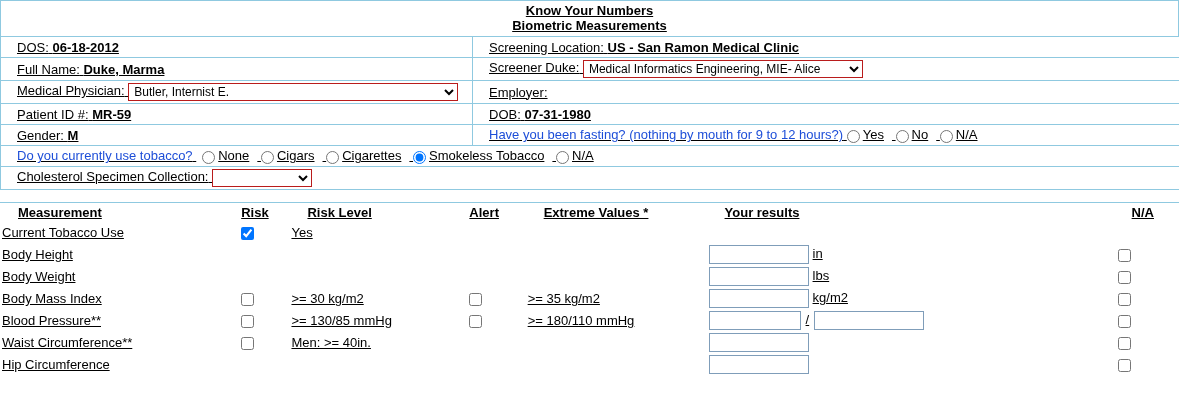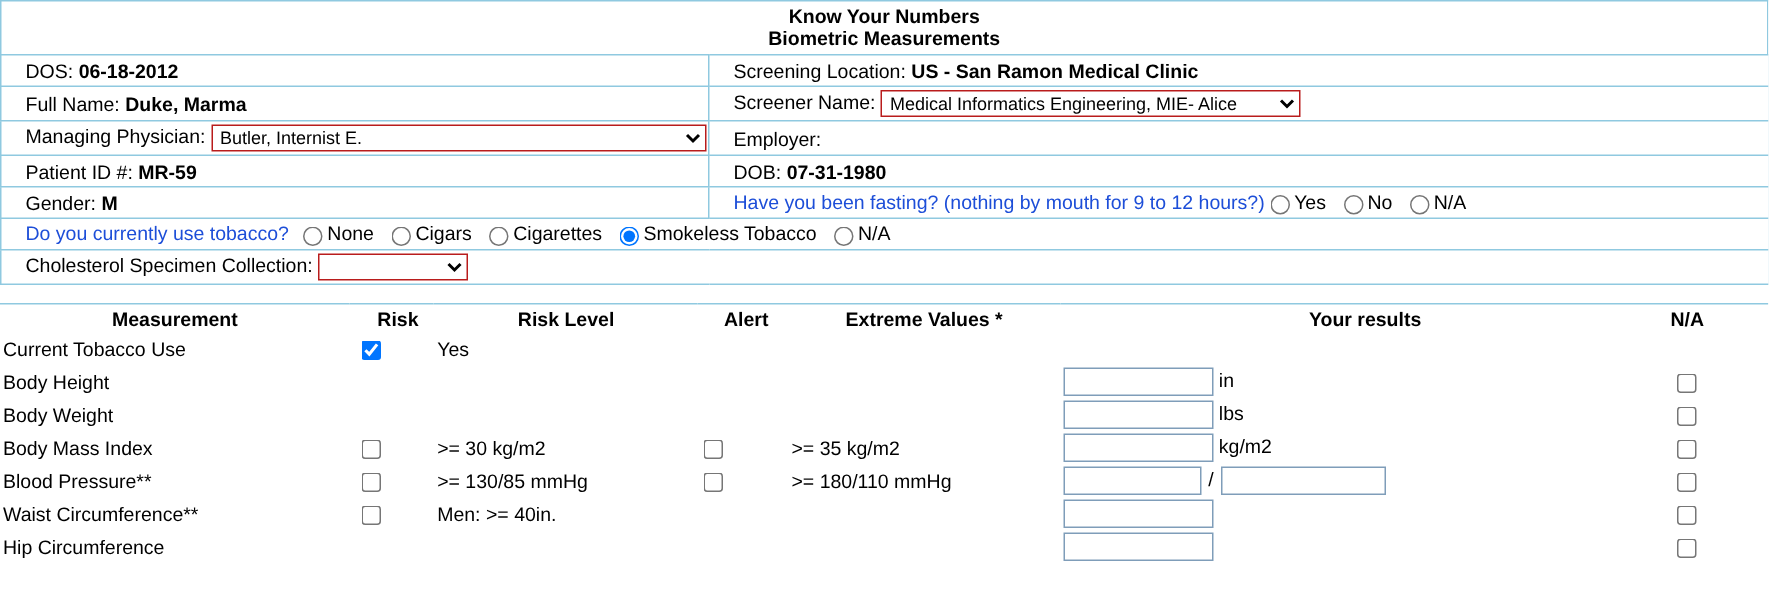--- a/index.html
+++ b/index.html
@@ -10,20 +10,21 @@
     font-family: "Liberation Sans", sans-serif;
     font-size: 13px;
     color: #000000;
   }
   #page {
     width: 1179px;
     height: 406px;
     position: relative;
     overflow: hidden;
     background: #ffffff;
+    text-decoration: underline;
   }
 
   
   .hdr {
     border: 1px solid #8fc9e0;
     border-bottom: none;
     text-align: center;
     padding: 2px 0 3px 0;
     line-height: 15px;
   }
@@ -89,22 +90,22 @@
 
   
   table.meas {
     border-collapse: collapse;
     width: 1179px;
     table-layout: fixed;
   }
   table.meas th {
     font-size: 13px;
     font-weight: bold;
-    text-align: center;
-    padding: 1px 0;
+    text-align: left;
+    padding: 1px 18px;
     height: 19px;
     border: none;
     border-top: 1px solid #8fc9e0;
   }
   table.meas td {
     font-size: 13px;
     padding: 1px 2px;
     height: 22px;
     border: none;
     vertical-align: middle;
@@ -149,29 +150,29 @@
           <span class="lbl">Screening Location:</span>
           <span class="val">US - San Ramon Medical Clinic</span>
         </td>
       </tr>
       <tr>
         <td>
           <span class="lbl">Full Name:</span>
           <span class="val">Duke, Marma</span>
         </td>
         <td>
-          <span class="lbl">Screener Name:</span>
+          <span class="lbl">Screener Duke:</span>
           <select class="fake sel-screener">
             <option>Medical Informatics Engineering, MIE- Alice</option>
           </select>
         </td>
       </tr>
       <tr>
         <td>
-          <span class="lbl">Managing Physician:</span>
+          <span class="lbl">Medical Physician:</span>
           <select class="fake sel-phys">
             <option>Butler, Internist E.</option>
           </select>
         </td>
         <td>
           <span class="lbl">Employer:</span>
           <span class="val"></span>
         </td>
       </tr>
       <tr>

